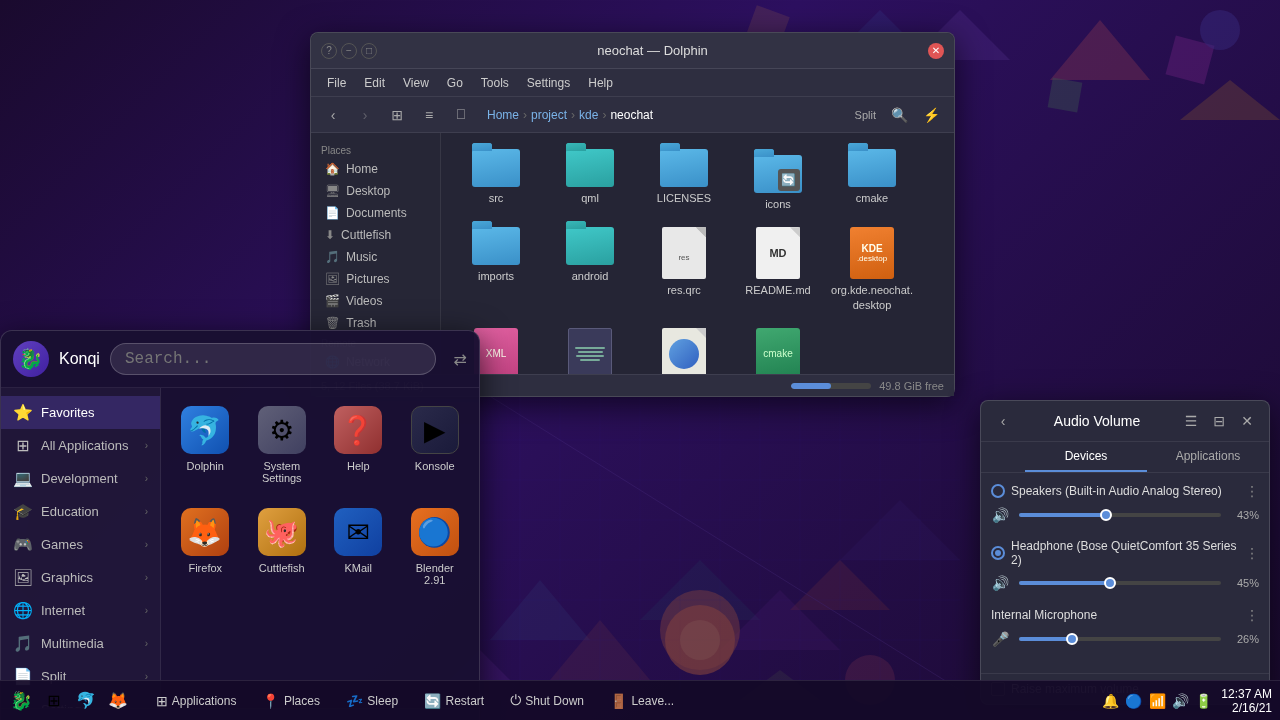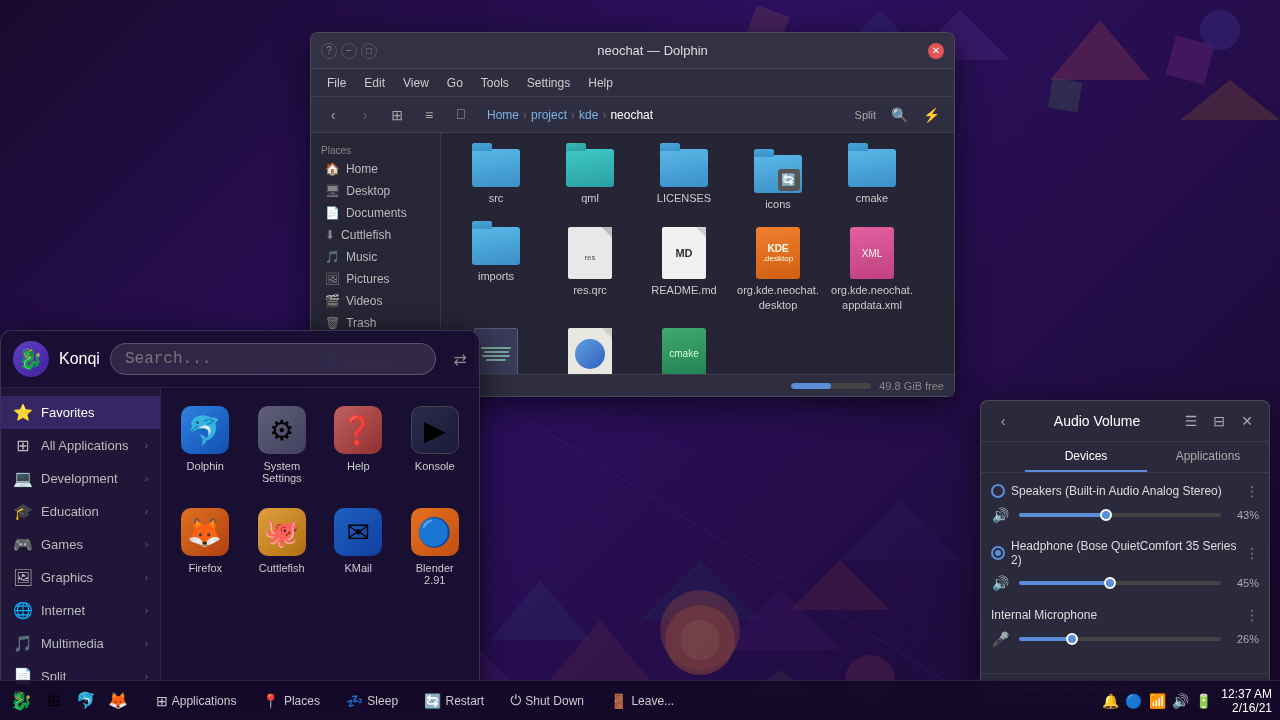--- a/index.html
+++ b/index.html
@@ -870,20 +870,26 @@
         <div class="folder-shape folder-blue" style="width:48px;height:38px;border-radius:3px;position:relative;">
           <div style="position:absolute;top:-6px;left:0;width:20px;height:8px;background:linear-gradient(170deg,#4aa8d8,#3a90c8);border-radius:3px 3px 0 0;"></div>
         </div>
         <div class="file-name">cmake</div>
       </div>
       <div class="file-item">
         <div class="folder-shape folder-blue" style="width:48px;height:38px;border-radius:3px;position:relative;">
           <div style="position:absolute;top:-6px;left:0;width:20px;height:8px;background:linear-gradient(170deg,#4aa8d8,#3a90c8);border-radius:3px 3px 0 0;"></div>
         </div>
         <div class="file-name">imports</div>
+      </div>
+      <div class="file-item">
+        <div class="folder-shape folder-teal" style="width:48px;height:38px;border-radius:3px;position:relative;">
+          <div style="position:absolute;top:-6px;left:0;width:20px;height:8px;background:linear-gradient(170deg,#38b8b8,#2aa0a0);border-radius:3px 3px 0 0;"></div>
+        </div>
+        <div class="file-name">android</div>
       </div>
       <div class="file-item">
         <div class="file-doc" style="width:44px;height:52px;background:#e8e8e8;border-radius:2px;display:flex;align-items:center;justify-content:center;font-size:9px;color:#333;position:relative;">
           <span style="position:absolute;top:0;right:0;width:10px;height:10px;background:#bbb;clip-path:polygon(0 0,100% 100%,100% 0);"></span>
           <div style="margin-top:8px;font-size:8px;color:#555;padding:2px;">res</div>
         </div>
         <div class="file-name">res.qrc</div>
       </div>
       <div class="file-item">
         <div style="width:44px;height:52px;background:#f0f0f0;border-radius:2px;position:relative;display:flex;flex-direction:column;align-items:center;justify-content:center;padding:4px;">

